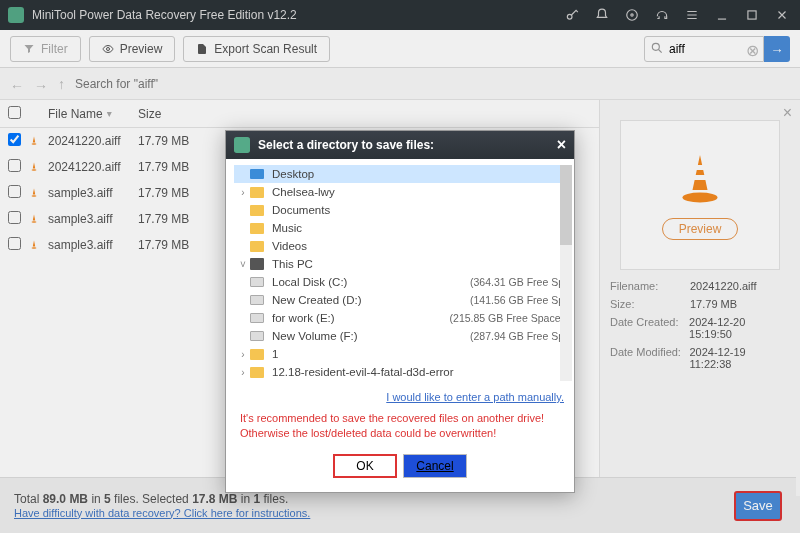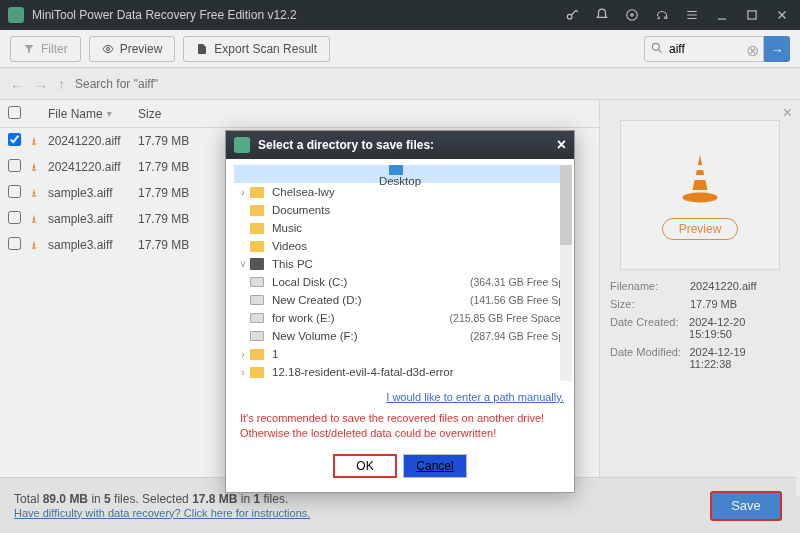--- a/index.html
+++ b/index.html
@@ -55,32 +55,32 @@
 .meta { font-size: 11px; color: #555; margin-top: 10px; }
 .meta .row { display: flex; margin-bottom: 6px; }
 .meta .k { width: 80px; color: #888; }
 
 
 .footer { position: absolute; bottom: 0; left: 0; right: 4px; height: 56px; background: #f0f0f0; border-top: 1px solid #ddd; display: flex; align-items: center; padding: 0 14px; }
 .footleft { font-size: 12px; color: #555; }
 .footleft a { color: #4176c4; font-size: 11px; text-decoration: underline; }
 .footbtns { margin-left: auto; display: flex; gap: 10px; }
 .homebtn { height: 30px; width: 72px; border: 1px solid #ccc; background: #fff; border-radius: 3px; font-size: 13px; color: #555; cursor: pointer; }
-.savebtn { height: 30px; width: 72px; background: #4a8cd8; color: #fff; border: 2px solid #d33; border-radius: 3px; font-size: 13px; cursor: pointer; }
+.savebtn { height: 30px; width: 48px; background: #4a8cd8; color: #fff; border: 2px solid #d33; border-radius: 3px; font-size: 13px; cursor: pointer; }
 
 
 .overlay { position: absolute; inset: 0; background: rgba(0,0,0,0.06); display: flex; align-items: center; justify-content: center; }
 .modal { margin-top: 90px; width: 350px; background: #fff; border: 1px solid #999; box-shadow: 0 4px 20px rgba(0,0,0,0.3); }
 .modalhead { height: 28px; background: linear-gradient(#3a4048,#2c3338); display: flex; align-items: center; padding: 0 8px; color: #fff; font-size: 12px; font-weight: bold; }
 .modalhead .logo { width: 16px; height: 16px; margin-right: 8px; }
 .modalhead .x { margin-left: auto; font-size: 16px; cursor: pointer; }
 .modalbody { padding: 6px 8px; max-height: 240px; overflow: hidden; position: relative; }
 .tree { font-size: 11.5px; color: #444; }
 .tree .trow2 { display: flex; align-items: center; height: 18px; padding: 0 2px; }
-.tree .trow2.sel { background: #cde6ff; flex-direction: column; }
+.tree .trow2.sel { background: #cde6ff; }
 .tree .exp { width: 14px; color: #888; font-size: 10px; text-align: center; }
 .tree .fic { width: 18px; height: 14px; margin-right: 4px; display: flex; align-items: center; }
 .tree .lbl { flex: 1; }
 .tree .free { color: #666; font-size: 10.5px; }
 .indent1 { padding-left: 16px; }
 .indent2 { padding-left: 32px; }
 .scrollhint { position: absolute; right: 2px; top: 6px; bottom: 6px; width: 12px; background: #eee; }
 .scrollthumb { position: absolute; right: 2px; top: 6px; width: 12px; height: 80px; background: #ccc; }
 .manual { text-align: right; padding: 4px 10px; font-size: 11px; }
 .manual a { color: #3a6cc7; text-decoration: underline; }

